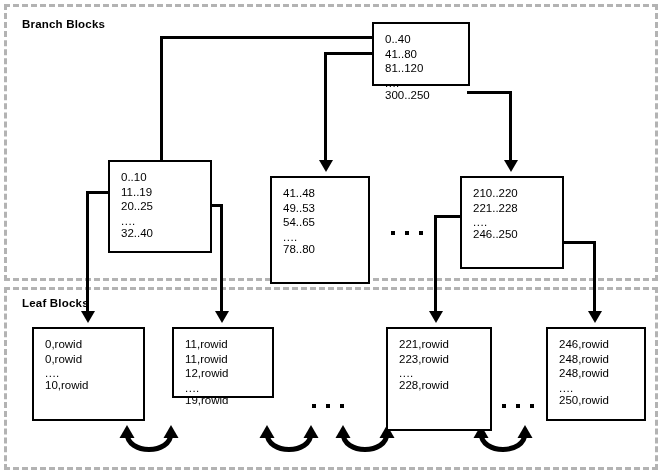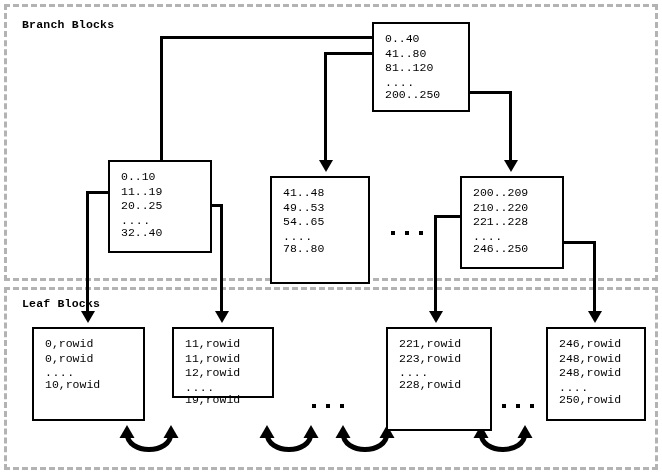--- a/index.html
+++ b/index.html
@@ -5,21 +5,21 @@
   html, body {
     margin: 0;
     padding: 0;
     background: #ffffff;
   }
   #canvas {
     position: relative;
     width: 662px;
     height: 474px;
     background: #ffffff;
-    font-family: Liberation Mono, monospace;
+    font-family: Liberation Sans, sans-serif;
     overflow: hidden;
   }
   
   .region {
     position: absolute;
     border: 3px dashed #b3b3b3;
     box-sizing: border-box;
     background: transparent;
   }
   #branch-region {
@@ -62,21 +62,21 @@
   }
   .block .line.dots {
     font-size: 11.5px;
     line-height: 12px;
     letter-spacing: 0.5px;
     position: relative;
     top: 1px;
   }
 
   
-  #root-block { left: 372px; top: 22px; width: 98px; height: 90px; }
+  #root-block { left: 372px; top: 22px; width: 98px; height: 64px; }
 
   
   #branch-1 { left: 108px; top: 160px; width: 104px; height: 93px; }
   #branch-2 { left: 270px; top: 176px; width: 100px; height: 108px; }
   #branch-3 { left: 460px; top: 176px; width: 104px; height: 93px; }
 
   
   #leaf-1 { left: 32px;  top: 327px; width: 113px; height: 94px; }
   #leaf-2 { left: 172px; top: 327px; width: 102px; height: 71px; }
   #leaf-3 { left: 386px; top: 327px; width: 106px; height: 104px; }
@@ -169,41 +169,40 @@
 
   <div class="conn h" style="left:561px; top:241px; width:35px;"></div>
   <div class="conn v" style="left:593px; top:241px; height:72px;"></div>
   <div class="arrow-down" style="left:587.5px; top:311px;"></div>
 
   <div class="block" id="root-block">
     <div class="line">0..40</div>
     <div class="line">41..80</div>
     <div class="line">81..120</div>
     <div class="line dots">....</div>
-    <div class="line">200..250</div>
+    <div class="line">300..250</div>
   </div>
 
   <div class="block" id="branch-1">
     <div class="line">0..10</div>
     <div class="line">11..19</div>
     <div class="line">20..25</div>
     <div class="line dots">....</div>
     <div class="line">32..40</div>
   </div>
 
   <div class="block" id="branch-2">
     <div class="line">41..48</div>
     <div class="line">49..53</div>
     <div class="line">54..65</div>
     <div class="line dots">....</div>
     <div class="line">78..80</div>
   </div>
 
   <div class="block" id="branch-3">
-    <div class="line">200..209</div>
     <div class="line">210..220</div>
     <div class="line">221..228</div>
     <div class="line dots">....</div>
     <div class="line">246..250</div>
   </div>
 
   <div class="dot-group" id="branch-dots">
     <i></i>
     <i></i>
     <i></i>

